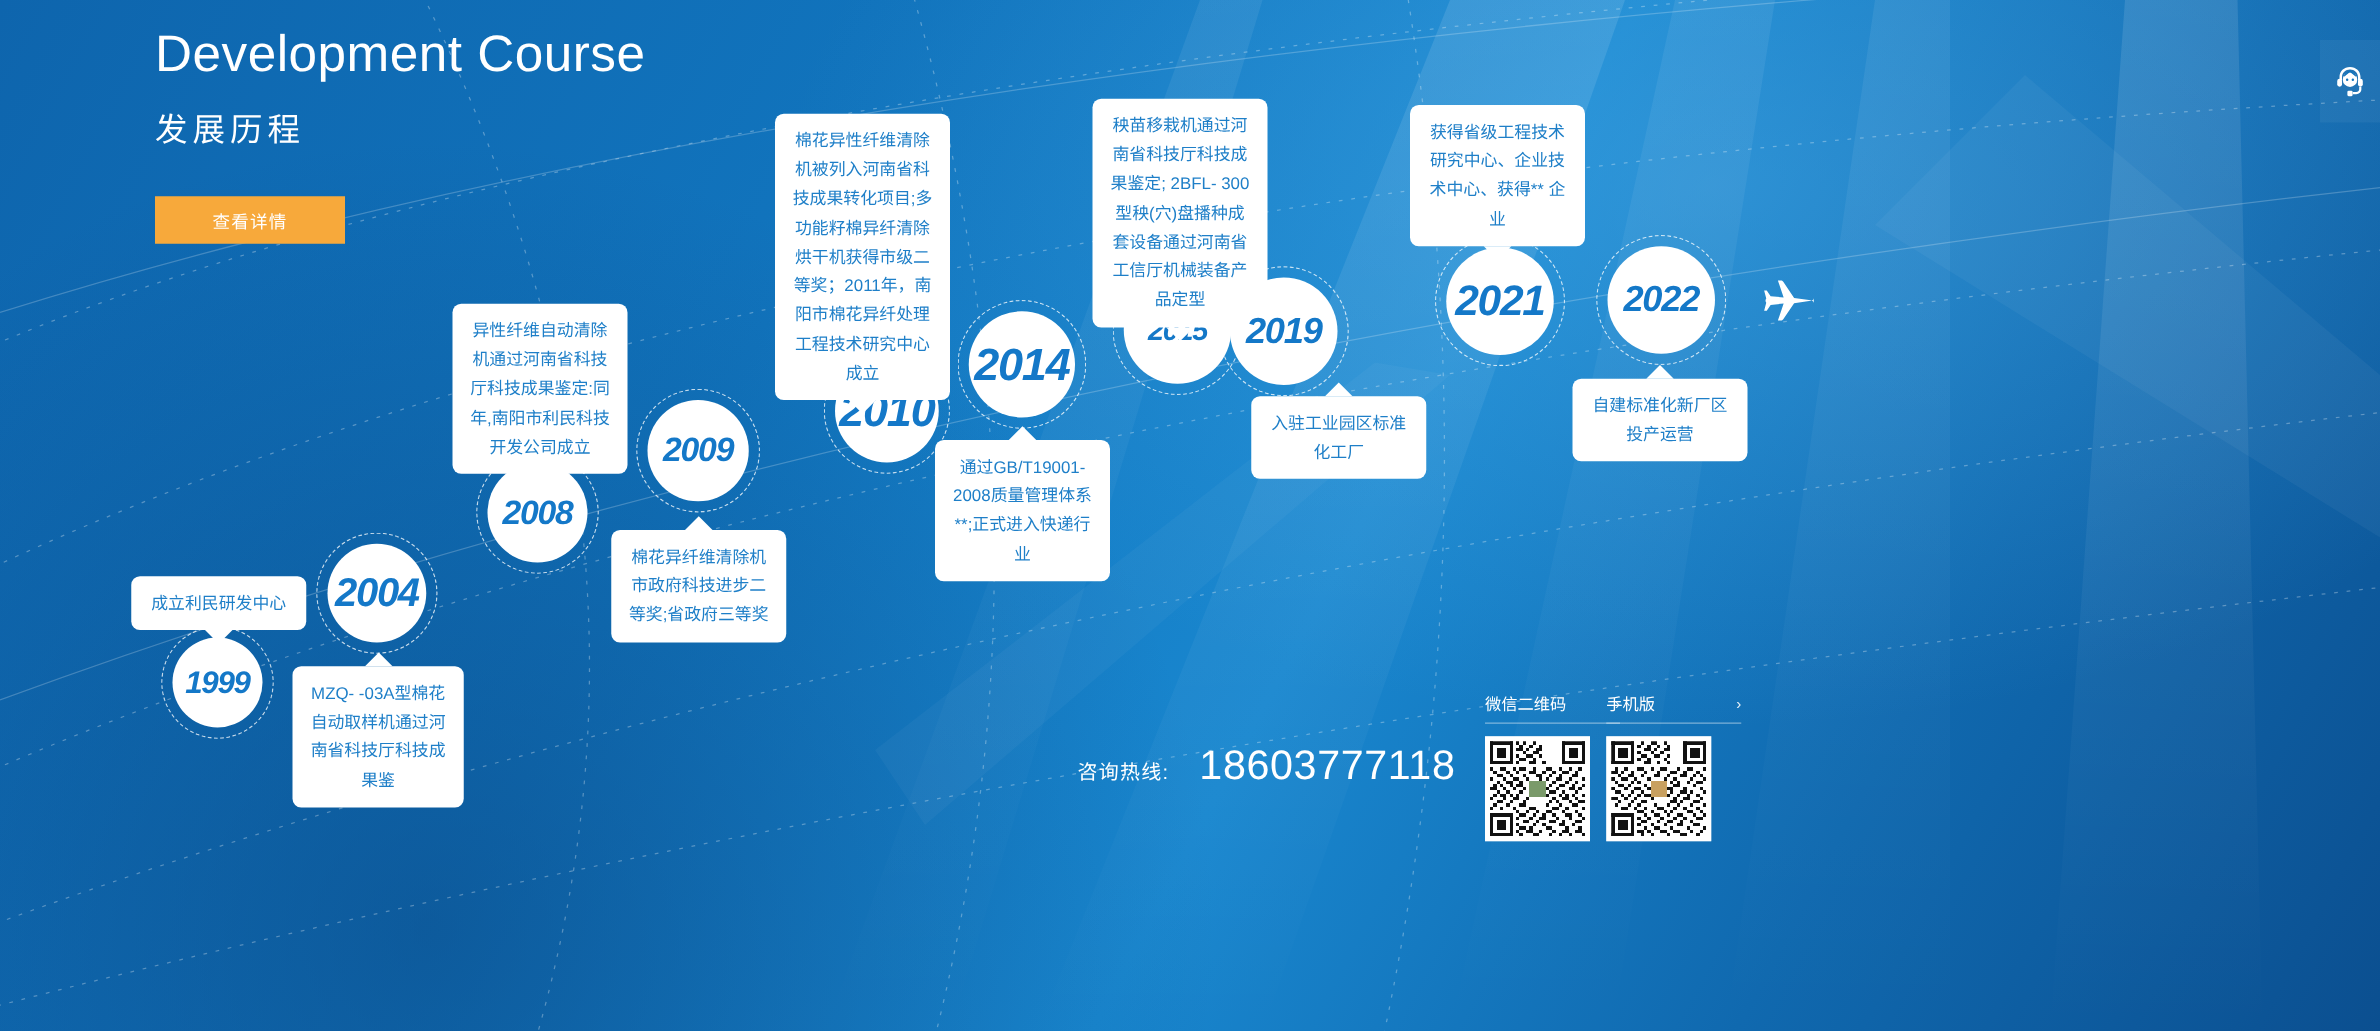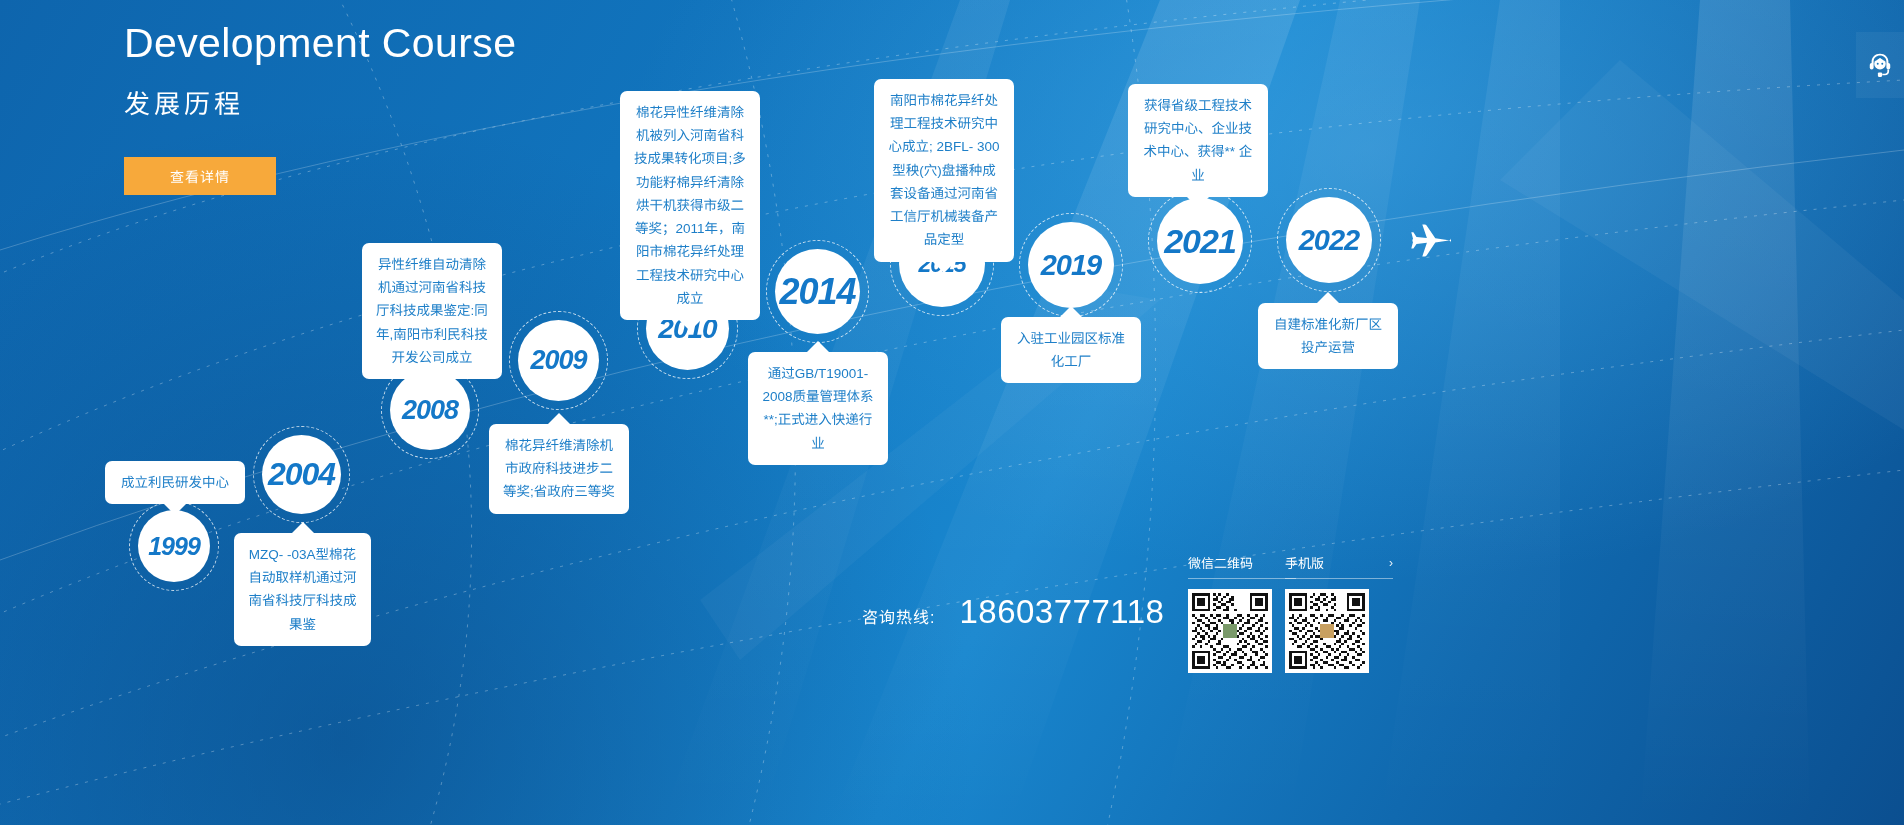--- a/index.html
+++ b/index.html
@@ -243,45 +243,45 @@
   </div>
 
   <div class="node" style="left:518px; top:320px; width:81px; height:81px; font-size:27px;">
     <span>2009</span>
   </div>
   <div class="card below" style="left:489px; top:424px; width:140px;">
     <span class="pointer"></span>
     <span>棉花异纤维清除机市政府科技进步二等奖;省政府三等奖</span>
   </div>
 
-  <div class="node" style="left:646px; top:287px; width:83px; height:83px; font-size:28px;">
+  <div class="node" style="left:668px; top:287px; width:83px; height:83px; font-size:36px;">
     <span>2010</span>
   </div>
   <div class="card above" style="left:620px; top:91px; width:140px;">
     <span class="pointer"></span>
     <span>棉花异性纤维清除机被列入河南省科技成果转化项目;多功能籽棉异纤清除烘干机获得市级二等奖；2011年，南阳市棉花异纤处理工程技术研究中心成立</span>
   </div>
 
   <div class="node" style="left:775px; top:249px; width:85px; height:85px; font-size:36px;">
     <span>2014</span>
   </div>
   <div class="card below" style="left:748px; top:352px; width:140px;">
     <span class="pointer"></span>
     <span>通过GB/T19001-2008质量管理体系**;正式进入快递行业</span>
   </div>
 
   <div class="node" style="left:899px; top:221px; width:86px; height:86px; font-size:23px;">
     <span>2015</span>
   </div>
   <div class="card above" style="left:874px; top:79px; width:140px;">
     <span class="pointer"></span>
-    <span>南阳市棉花异纤处理工程技术研究中心成立; 2BFL- 300型秧(穴)盘播种成套设备通过河南省工信厅机械装备产品定型</span>
-  </div>
-
-  <div class="node" style="left:1028px; top:222px; width:86px; height:86px; font-size:29px;">
+    <span>秧苗移栽机通过河南省科技厅科技成果鉴定; 2BFL- 300型秧(穴)盘播种成套设备通过河南省工信厅机械装备产品定型</span>
+  </div>
+
+  <div class="node" style="left:984px; top:222px; width:86px; height:86px; font-size:29px;">
     <span>2019</span>
   </div>
   <div class="card below" style="left:1001px; top:317px; width:140px;">
     <span class="pointer"></span>
     <span>入驻工业园区标准化工厂</span>
   </div>
 
   <div class="node" style="left:1157px; top:198px; width:86px; height:86px; font-size:34px;">
     <span>2021</span>
   </div>

